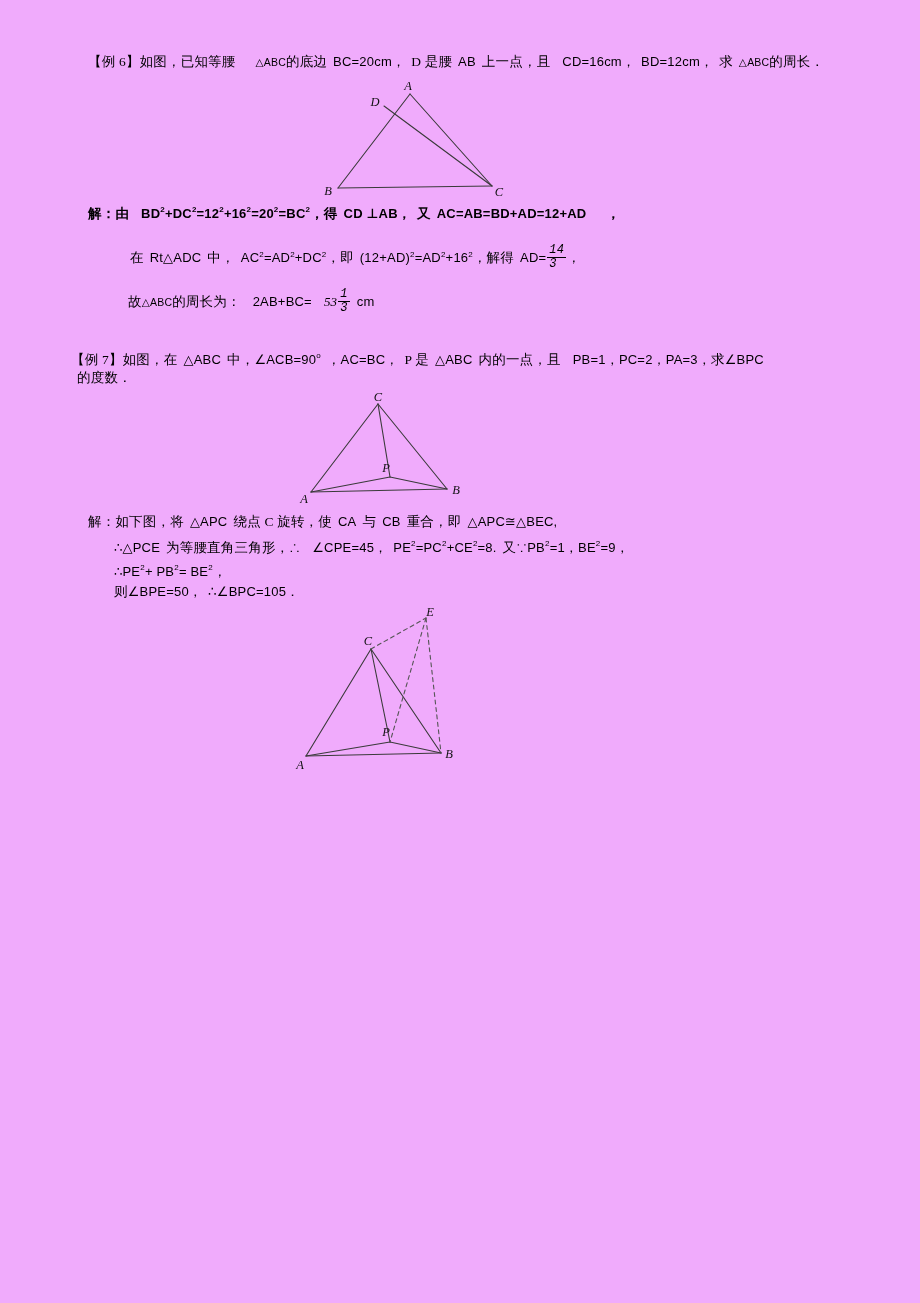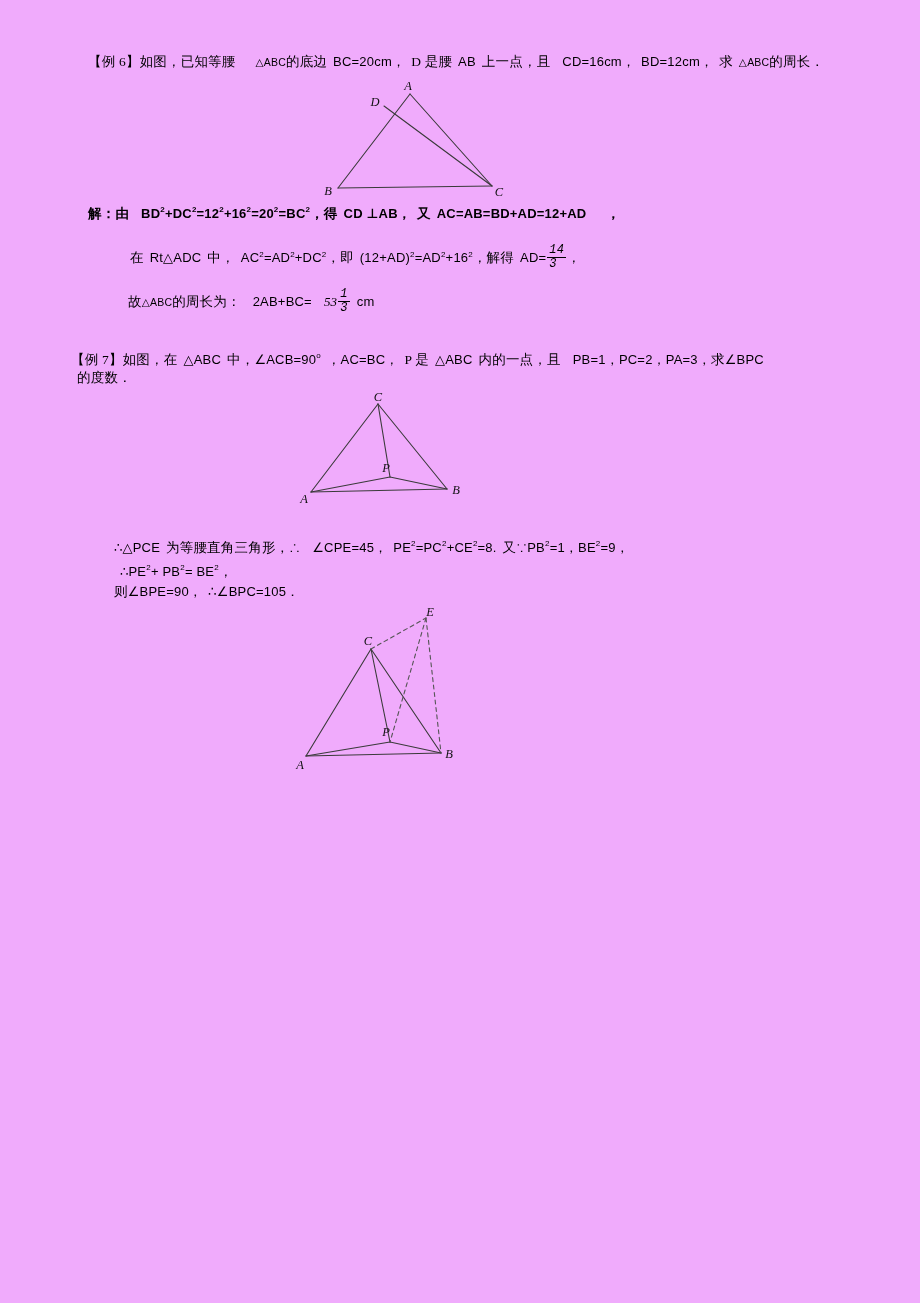--- a/index.html
+++ b/index.html
@@ -129,31 +129,34 @@
         <path d="M94 85 L151 97"></path>
         <path d="M94 85 L82 12"></path>
       </g>
       <text class="lbl" x="82" y="9" text-anchor="middle">C</text>
       <text class="lbl" x="8" y="111" text-anchor="middle">A</text>
       <text class="lbl" x="160" y="102" text-anchor="middle">B</text>
       <text class="lbl" x="90" y="80" text-anchor="middle">P</text>
     </svg>
   </div>
 
+  <div class="txt cn" style="left:88px; top:512px;">
+    <span>解：</span><span>如下图，将</span><span class="sp"></span><span class="lat">△APC</span><span class="sp"></span><span>绕点 C 旋转，使</span><span class="sp"></span><span class="lat">CA</span><span class="sp"></span><span>与</span><span class="sp"></span><span class="lat">CB</span><span class="sp"></span><span>重合，即</span><span class="sp"></span><span class="lat">△APC≅△BEC,</span>
+  </div>
 
   <div class="txt cn" style="left:114px; top:534px;">
     <span class="lat">∴△PCE</span><span class="sp"></span><span>为等腰直角三角形，</span><span>∴</span><span class="sp2"></span><span class="lat">∠CPE=45，</span><span class="sp"></span><span class="lat">PE</span><span class="sup">2</span><span class="lat">=PC</span><span class="sup">2</span><span class="lat">+CE</span><span class="sup">2</span><span class="lat">=8.</span><span class="sp"></span><span>又∵</span><span class="lat">PB</span><span class="sup">2</span><span class="lat">=1，</span><span class="lat">BE</span><span class="sup">2</span><span class="lat">=9，</span>
   </div>
 
-  <div class="txt cn" style="left:120px; top:558px;">
+  <div class="txt cn" style="left:114px; top:558px;">
     <span class="lat">∴PE</span><span class="sup">2</span><span class="lat">+ PB</span><span class="sup">2</span><span class="lat">= BE</span><span class="sup">2</span><span>，</span>
   </div>
 
   <div class="txt cn" style="left:114px; top:582px;">
-    <span>则</span><span class="lat">∠BPE=90，</span><span class="sp"></span><span>∴</span><span class="lat">∠BPC=105．</span>
+    <span>则</span><span class="lat">∠BPE=50，</span><span class="sp"></span><span>∴</span><span class="lat">∠BPC=105．</span>
   </div>
 
   <div class="fig" style="left:290px; top:605px;">
     <svg width="180" height="175" viewBox="0 0 180 175">
 
       <g stroke="#3a3a3a" stroke-width="1.1" fill="none" stroke-linecap="round">
         <path d="M81 44 L16 151"></path>
         <path d="M81 44 L151 148"></path>
         <path d="M16 151 L151 148"></path>
         <path d="M100 137 L16 151"></path>

